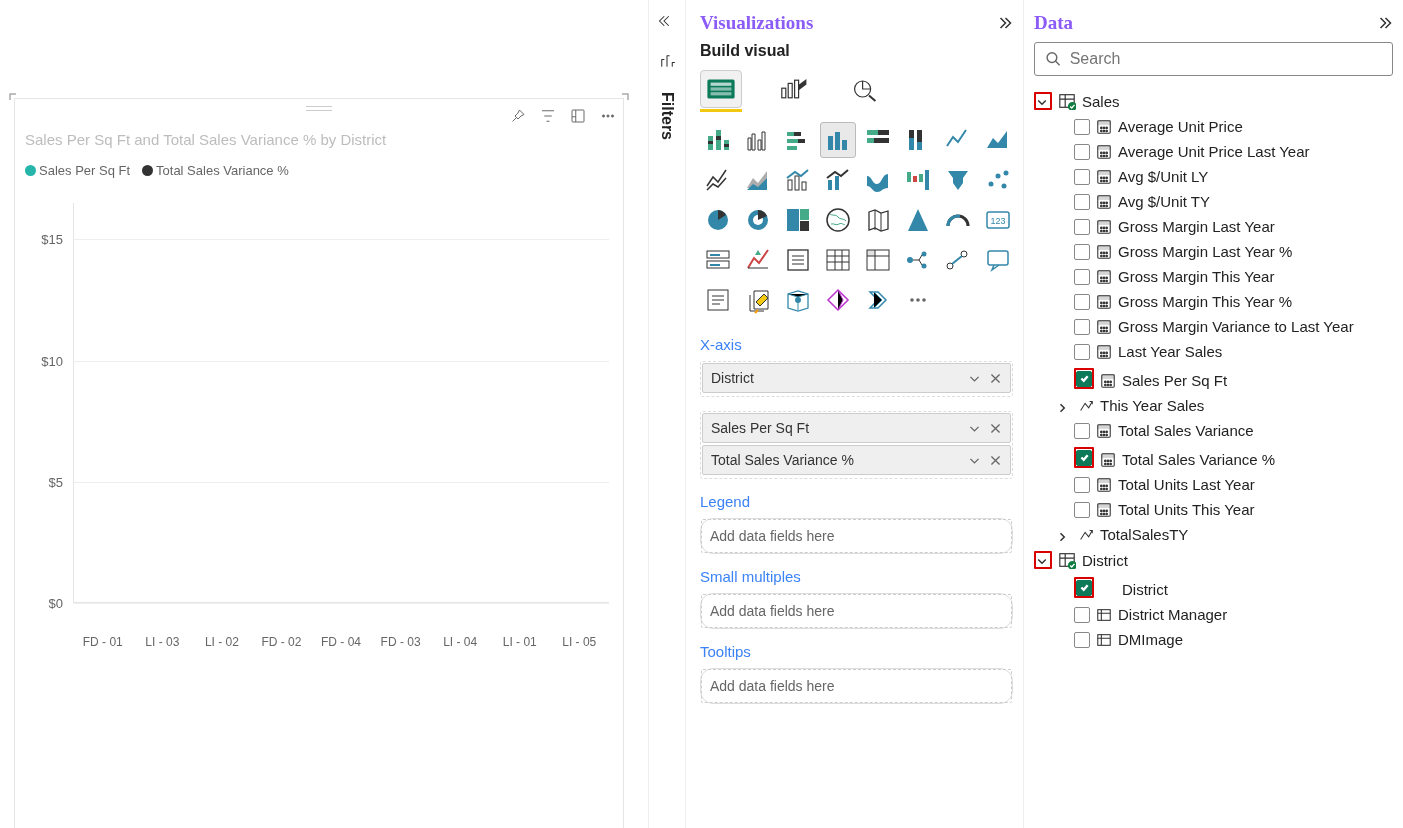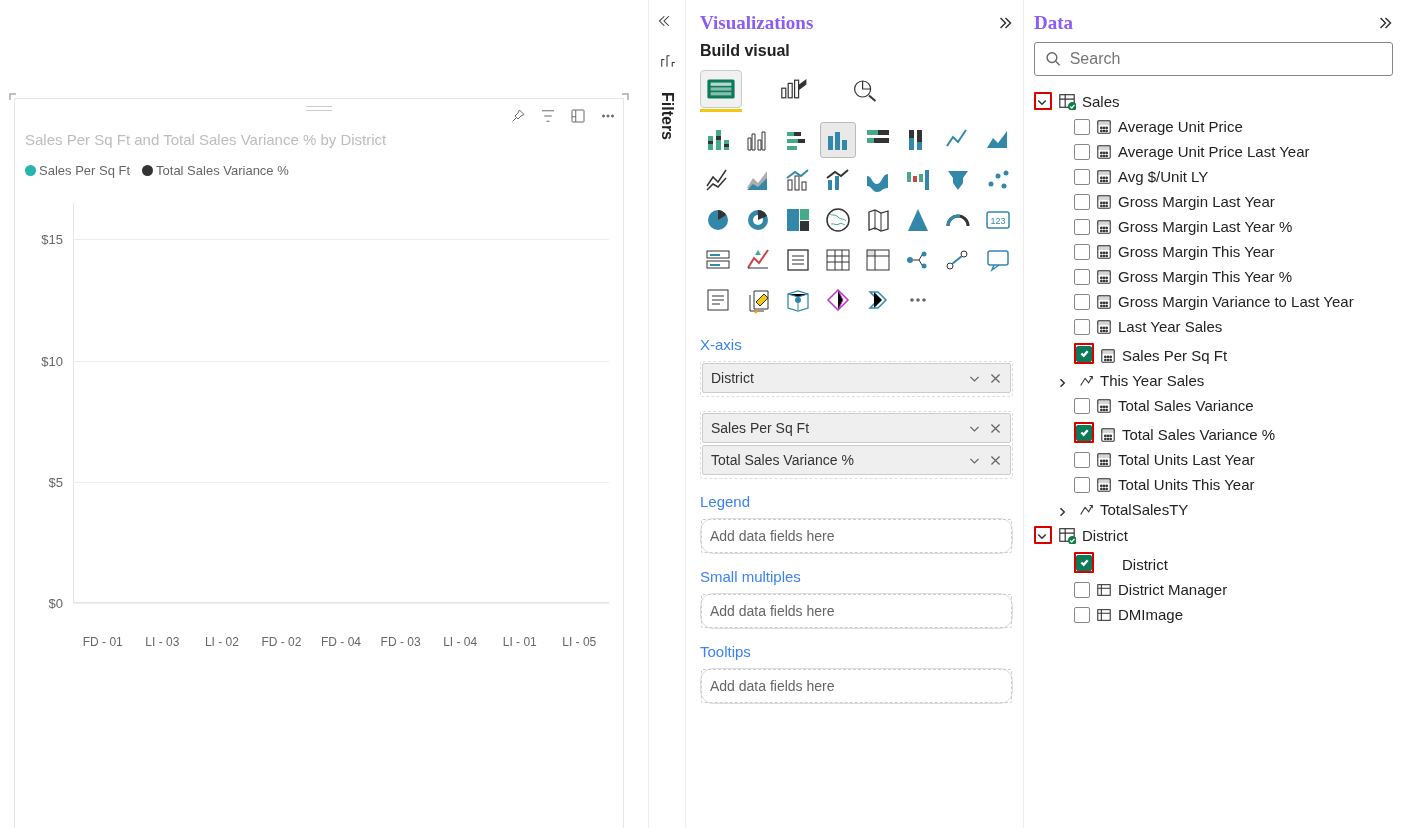--- a/index.html
+++ b/index.html
@@ -637,20 +637,34 @@
         <span class="field-ic"><svg viewBox="0 0 18 18">
             <rect x="2" y="2" width="14" height="14" rx="1" fill="none" stroke="#333"></rect>
             <rect x="2" y="2" width="14" height="4" fill="#333" opacity="0.2" stroke="#333"></rect>
             <circle cx="6" cy="10" r="0.9" fill="#333"></circle>
             <circle cx="9" cy="10" r="0.9" fill="#333"></circle>
             <circle cx="12" cy="10" r="0.9" fill="#333"></circle>
             <circle cx="6" cy="13.5" r="0.9" fill="#333"></circle>
             <circle cx="9" cy="13.5" r="0.9" fill="#333"></circle>
             <circle cx="12" cy="13.5" r="0.9" fill="#333"></circle>
           </svg></span>
+        <span>Avg $/Unit TY</span>
+      </div>
+      <div class="tree-row indent">
+        <span class="chk"></span>
+        <span class="field-ic"><svg viewBox="0 0 18 18">
+            <rect x="2" y="2" width="14" height="14" rx="1" fill="none" stroke="#333"></rect>
+            <rect x="2" y="2" width="14" height="4" fill="#333" opacity="0.2" stroke="#333"></rect>
+            <circle cx="6" cy="10" r="0.9" fill="#333"></circle>
+            <circle cx="9" cy="10" r="0.9" fill="#333"></circle>
+            <circle cx="12" cy="10" r="0.9" fill="#333"></circle>
+            <circle cx="6" cy="13.5" r="0.9" fill="#333"></circle>
+            <circle cx="9" cy="13.5" r="0.9" fill="#333"></circle>
+            <circle cx="12" cy="13.5" r="0.9" fill="#333"></circle>
+          </svg></span>
         <span>Gross Margin Last Year</span>
       </div>
       <div class="tree-row indent">
         <span class="chk"></span>
         <span class="field-ic"><svg viewBox="0 0 18 18">
             <rect x="2" y="2" width="14" height="14" rx="1" fill="none" stroke="#333"></rect>
             <rect x="2" y="2" width="14" height="4" fill="#333" opacity="0.2" stroke="#333"></rect>
             <circle cx="6" cy="10" r="0.9" fill="#333"></circle>
             <circle cx="9" cy="10" r="0.9" fill="#333"></circle>
             <circle cx="12" cy="10" r="0.9" fill="#333"></circle>

